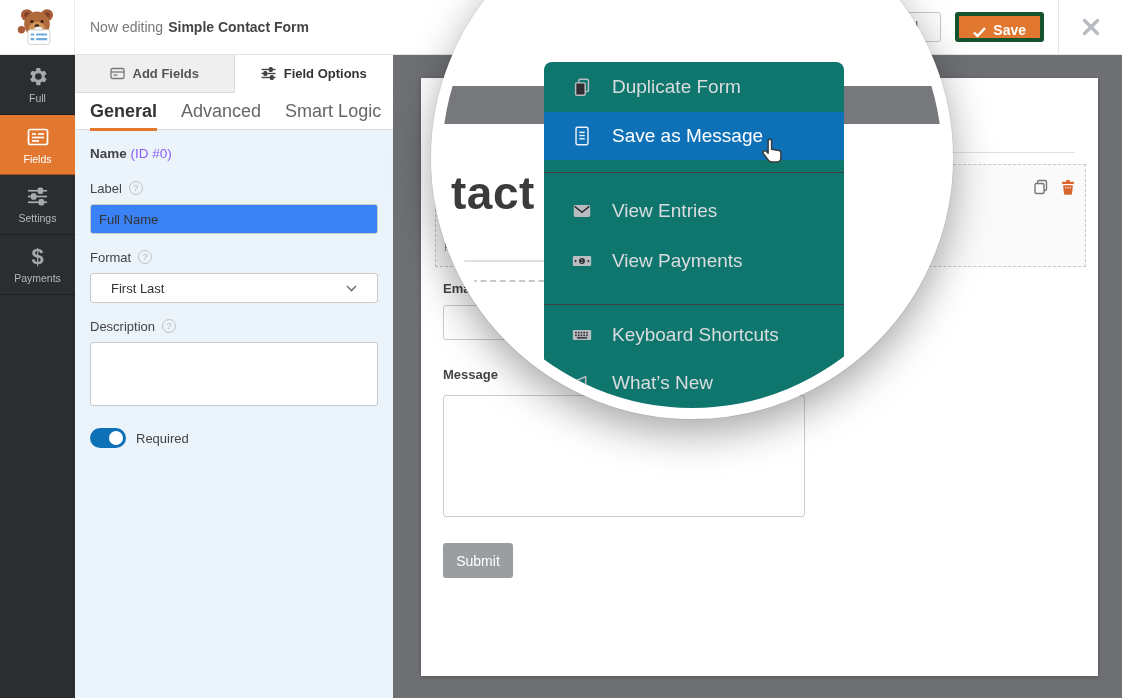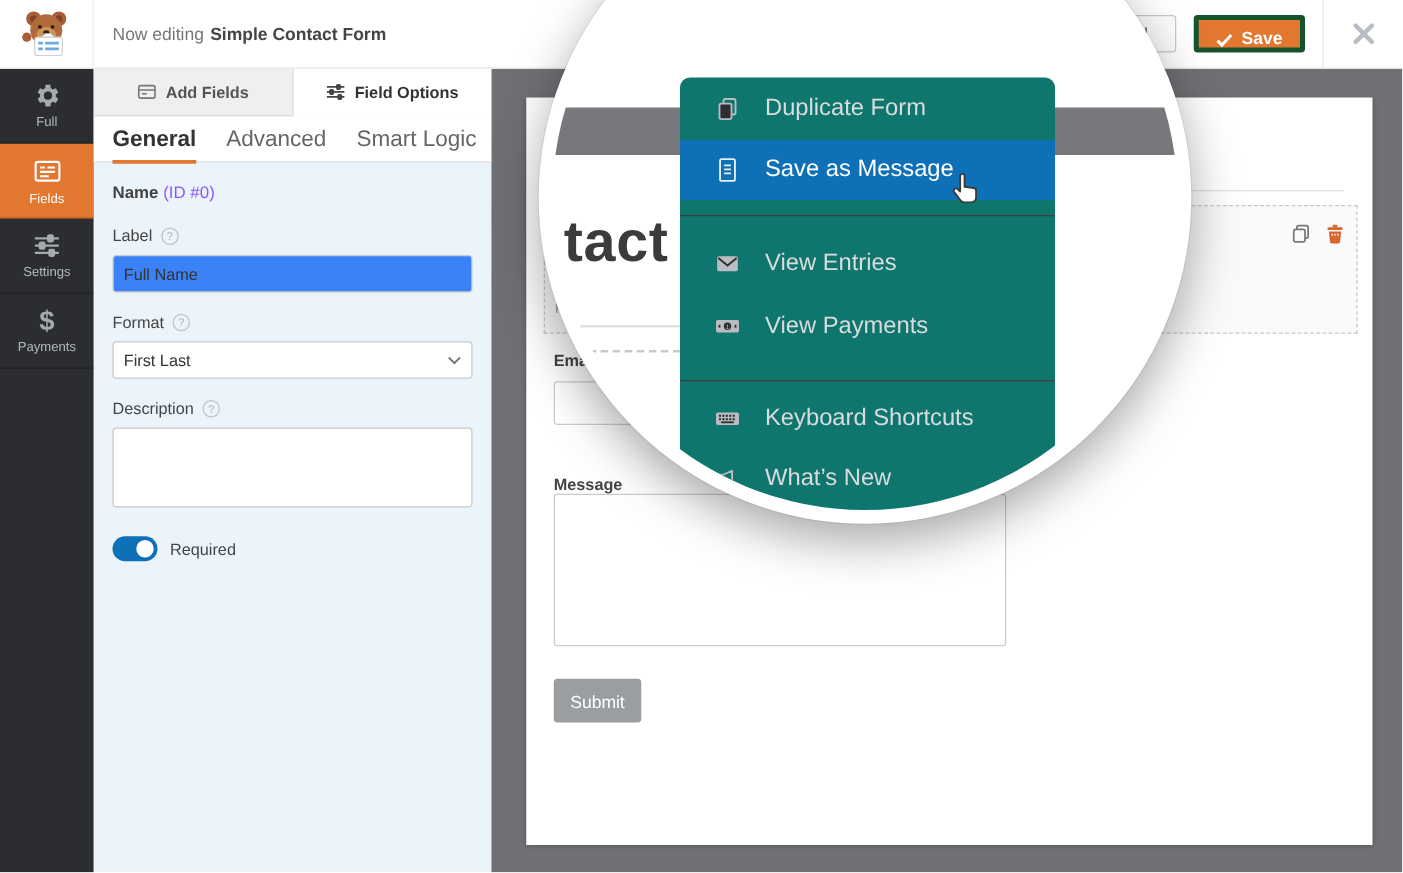--- a/index.html
+++ b/index.html
@@ -34,24 +34,24 @@
   .ptab.first { border-right: 1px solid #dcdcdc; }
   .ptab.active { background: #fff; color: #333; border-bottom: 1px solid transparent; }
   .subtabs { height: 37px; background: #fff; border-bottom: 1px solid #dcdcdc; display: flex; align-items: center; padding-left: 15px; gap: 24px; }
   .subtab { font-size: 18px; color: #666; height: 37px; display: flex; align-items: center; position: relative; cursor: pointer; }
   .subtab.active { color: #333; font-weight: bold; }
   .subtab.active:after { content: ""; position: absolute; left: 0; right: 0; bottom: -1px; height: 3px; background: #e27730; }
   .panel-body { padding: 16px 15px; }
   .field-title { font-size: 13.5px; color: #444; margin-bottom: 20px; }
   .field-title b { font-weight: bold; }
   .field-title span { color: #8b5cf6; font-weight: normal; }
-  .opt-label { font-size: 13px; color: #444; display: flex; align-items: flex-end; gap: 7px; margin-bottom: 8px; }
+  .opt-label { font-size: 13px; color: #444; display: flex; align-items: flex-start; gap: 7px; margin-bottom: 8px; }
   .q-circle { width: 14px; height: 14px; border: 1px solid #c3c3c3; border-radius: 50%; color: #b3b3b3; font-size: 9px; display: inline-flex; align-items: center; justify-content: center; }
   .text-input { width: 100%; height: 30px; border: 1px solid #c9c9c9; border-radius: 3px; background: #3b82f6; font-size: 13px; color: #333; padding: 0 8px; font-family: Liberation Sans, sans-serif; margin-bottom: 16px; }
-  .select-box { width: 100%; height: 30px; border: 1px solid #c9c9c9; border-radius: 3px; background: #fff; font-size: 13px; color: #333; padding: 0 8px; display: flex; align-items: center; justify-content: space-between; margin-bottom: 16px; cursor: pointer; }
+  .select-box { width: 100%; height: 30px; border: 1px solid #c9c9c9; border-radius: 3px; background: #fff; font-size: 13px; color: #333; padding: 0 20px; display: flex; align-items: center; justify-content: space-between; margin-bottom: 16px; cursor: pointer; }
   .desc-area { width: 100%; height: 64px; border: 1px solid #c9c9c9; border-radius: 3px; background: #fff; resize: none; margin-bottom: 18px; font-family: "Liberation Sans", sans-serif; }
   .toggle-row { display: flex; align-items: center; gap: 10px; }
   .toggle { width: 36px; height: 20px; border-radius: 10px; background: #0e71b8; position: relative; cursor: pointer; }
   .toggle .knob { position: absolute; right: 3px; top: 3px; width: 14px; height: 14px; border-radius: 50%; background: #fff; }
   .toggle-row .lbl { font-size: 13px; color: #444; }
 
   
   .preview { position: absolute; left: 393px; top: 55px; width: 729px; height: 643px; background: #6e7073; z-index: 1; }
   .card { position: absolute; left: 28px; top: 23px; width: 677px; height: 598px; background: #fff; box-shadow: 0 1px 4px rgba(0,0,0,0.25); }
   .form-title { position: absolute; left: 22px; top: 16px; font-size: 23px; font-weight: bold; color: #4a4a4a; }
@@ -114,21 +114,21 @@
                   <circle cx="15" cy="13" r="0.9"></circle>
                 </g>
             </svg>
           </span>
         </div>
       </div>
 
       <div class="pv-label" style="top:203px">Email</div>
       <div class="pv-input" style="top:227px;height:35px"></div>
 
-      <div class="pv-label" style="top:302px">Message</div>
+      <div class="pv-label" style="top:289px">Message</div>
       <div class="pv-input" style="top:317px;height:122px"></div>
 
       <div class="submit-btn">Submit</div>
     </div>
   </div>
 
   <div class="topbar">
     <div class="logo-cell">
       <svg width="46" height="44" viewBox="0 0 48 48">
         <circle cx="13" cy="11" r="6.5" fill="#a85c38"></circle>

